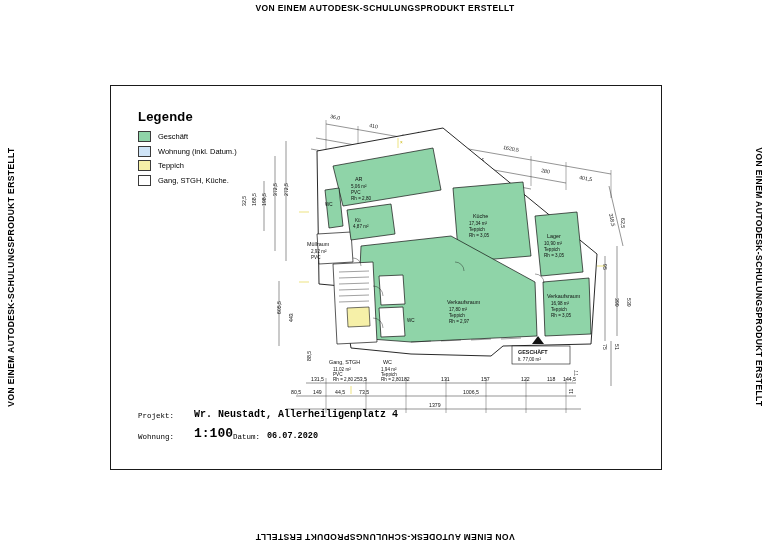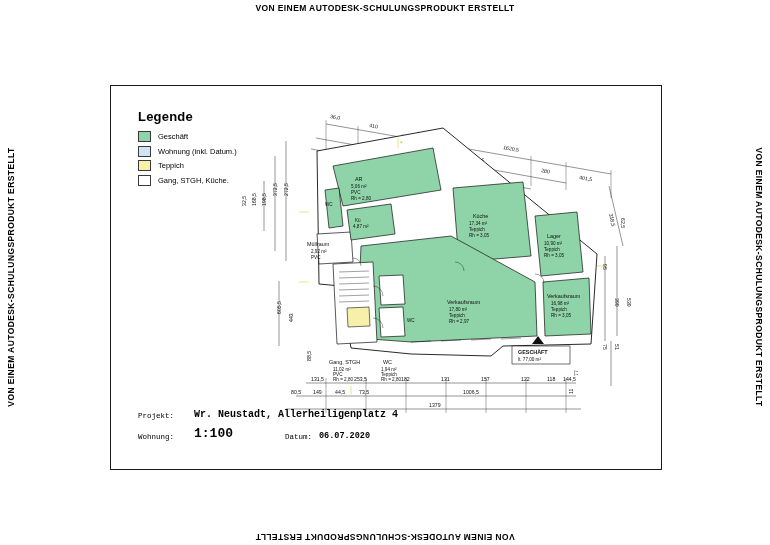--- a/index.html
+++ b/index.html
@@ -119,21 +119,20 @@
     font-size: 9.5px;
   }
   .tb-val.big {
     font-size: 10px;
   }
   .tb-val.norm {
     font-weight: bold;
     font-size: 13px;
   }
   .tb-date-key {
-    margin-left: 52px;
     font-size: 7.5px;
     width: 34px;
     flex: none;
   }
   .tb-date-val {
     font-size: 8.5px;
     font-weight: bold;
   }
 
   

